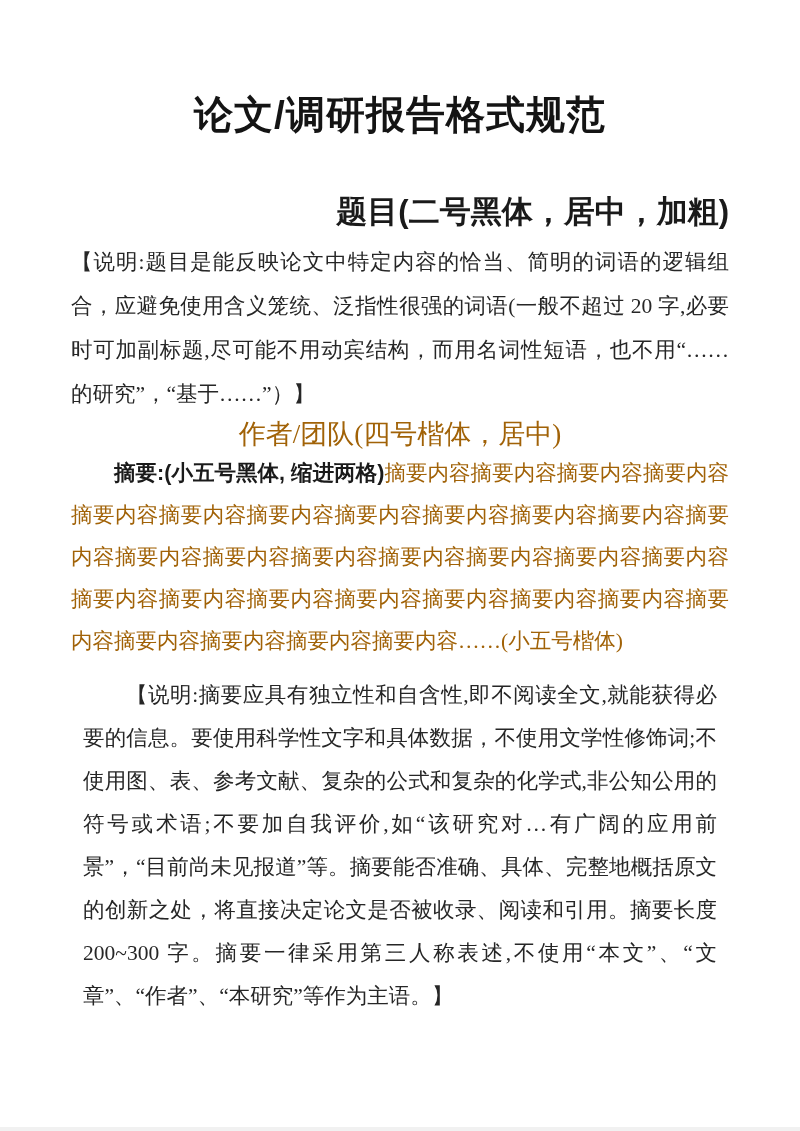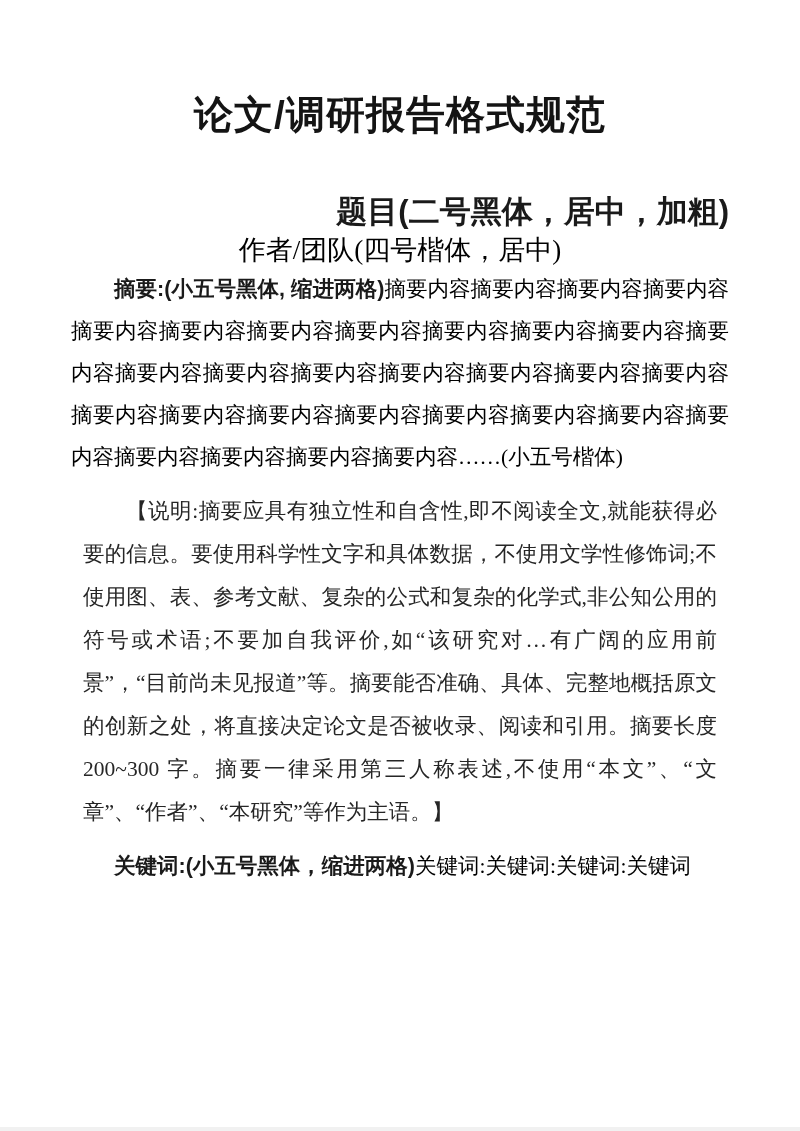--- a/index.html
+++ b/index.html
@@ -75,48 +75,46 @@
     white-space: nowrap;
   }
   .label-bold {
     font-family: Liberation Sans, sans-serif;
     font-weight: 700;
     color: #1a1a1a;
     margin-top: 44px;
   }
   .kai-text {
     font-family: "Liberation Serif", serif;
-    color: #000000;
+    color: #a16207;
   }
   .bottom-edge {
     position: absolute;
     left: 0;
     bottom: 0;
     width: 800px;
     height: 4px;
     background: #f1f1f1;
   }
 </style>
 </head>
 <body>
 
 <div class="page">
 
   <h1 class="doc-title">论文/调研报告格式规范</h1>
 
   <h2 class="section-heading">题目(二号黑体，居中，加粗)</h2>
 
+  <p class="body-text note-1">【说明:题目是能反映论文中特定内容的恰当、简明的词语的逻辑组合，应避免使用含义笼统、泛指性很强的词语(一般不超过 20 字,必要时可加副标题,尽可能不用动宾结构，而用名词性短语，也不用“……的研究”，“基于……”）】</p>
 
   <p class="author-line kai-text">作者/团队(四号楷体，居中)</p>
 
   <p class="body-text abstract-para">
     <span class="label-bold">摘要:(小五号黑体, 缩进两格)</span><span class="kai-text">摘要内容摘要内容摘要内容摘要内容摘要内容摘要内容摘要内容摘要内容摘要内容摘要内容摘要内容摘要内容摘要内容摘要内容摘要内容摘要内容摘要内容摘要内容摘要内容摘要内容摘要内容摘要内容摘要内容摘要内容摘要内容摘要内容摘要内容摘要内容摘要内容摘要内容摘要内容……(小五号楷体)</span>
   </p>
 
   <p class="body-text note-2">【说明:摘要应具有独立性和自含性,即不阅读全文,就能获得必要的信息。要使用科学性文字和具体数据，不使用文学性修饰词;不使用图、表、参考文献、复杂的公式和复杂的化学式,非公知公用的符号或术语;不要加自我评价,如“该研究对…有广阔的应用前景”，“目前尚未见报道”等。摘要能否准确、具体、完整地概括原文的创新之处，将直接决定论文是否被收录、阅读和引用。摘要长度 200~300 字。摘要一律采用第三人称表述,不使用“本文”、“文章”、“作者”、“本研究”等作为主语。】</p>
 
-  <p class="body-text keywords-para">
-    <span class="label-bold">关键词:(小五号黑体，缩进两格)</span><span class="kai-text">关键词:关键词:关键词:关键词</span>
-  </p>
 
   <div class="bottom-edge"></div>
 
 </div>
 
 </body></html>

